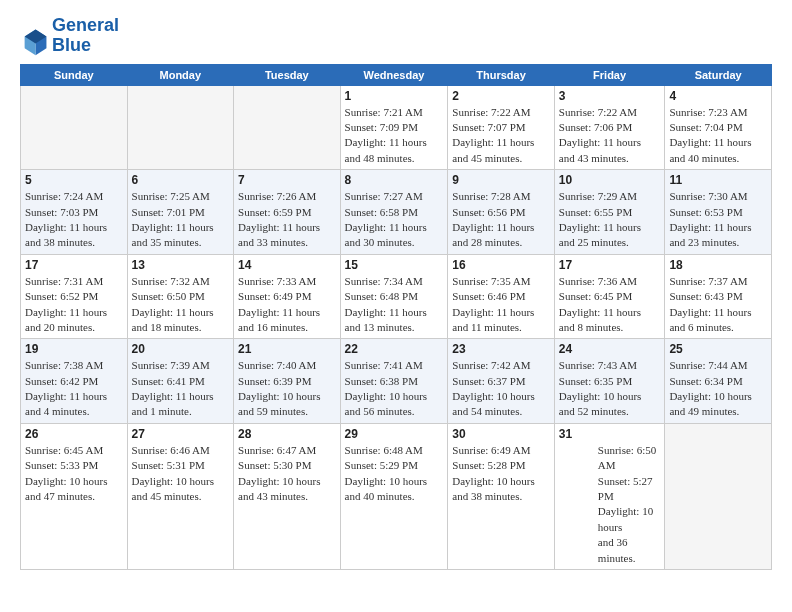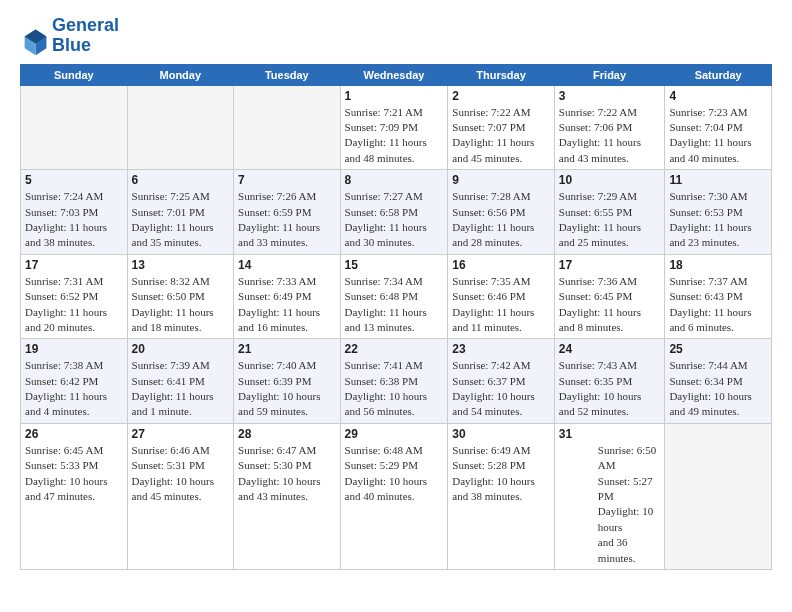--- a/index.html
+++ b/index.html
@@ -210,21 +210,21 @@
         <tr>
           <td>
             <div class="day-num">17</div>
             <div class="day-info" style="white-space: pre-line;">Sunrise: 7:31 AM
 Sunset: 6:52 PM
 Daylight: 11 hours
 and 20 minutes.</div>
           </td>
           <td>
             <div class="day-num">13</div>
-            <div class="day-info" style="white-space: pre-line;">Sunrise: 8:32 AM
+            <div class="day-info" style="white-space: pre-line;">Sunrise: 7:32 AM
 Sunset: 6:50 PM
 Daylight: 11 hours
 and 18 minutes.</div>
           </td>
           <td>
             <div class="day-num">14</div>
             <div class="day-info" style="white-space: pre-line;">Sunrise: 7:33 AM
 Sunset: 6:49 PM
 Daylight: 11 hours
 and 16 minutes.</div>

